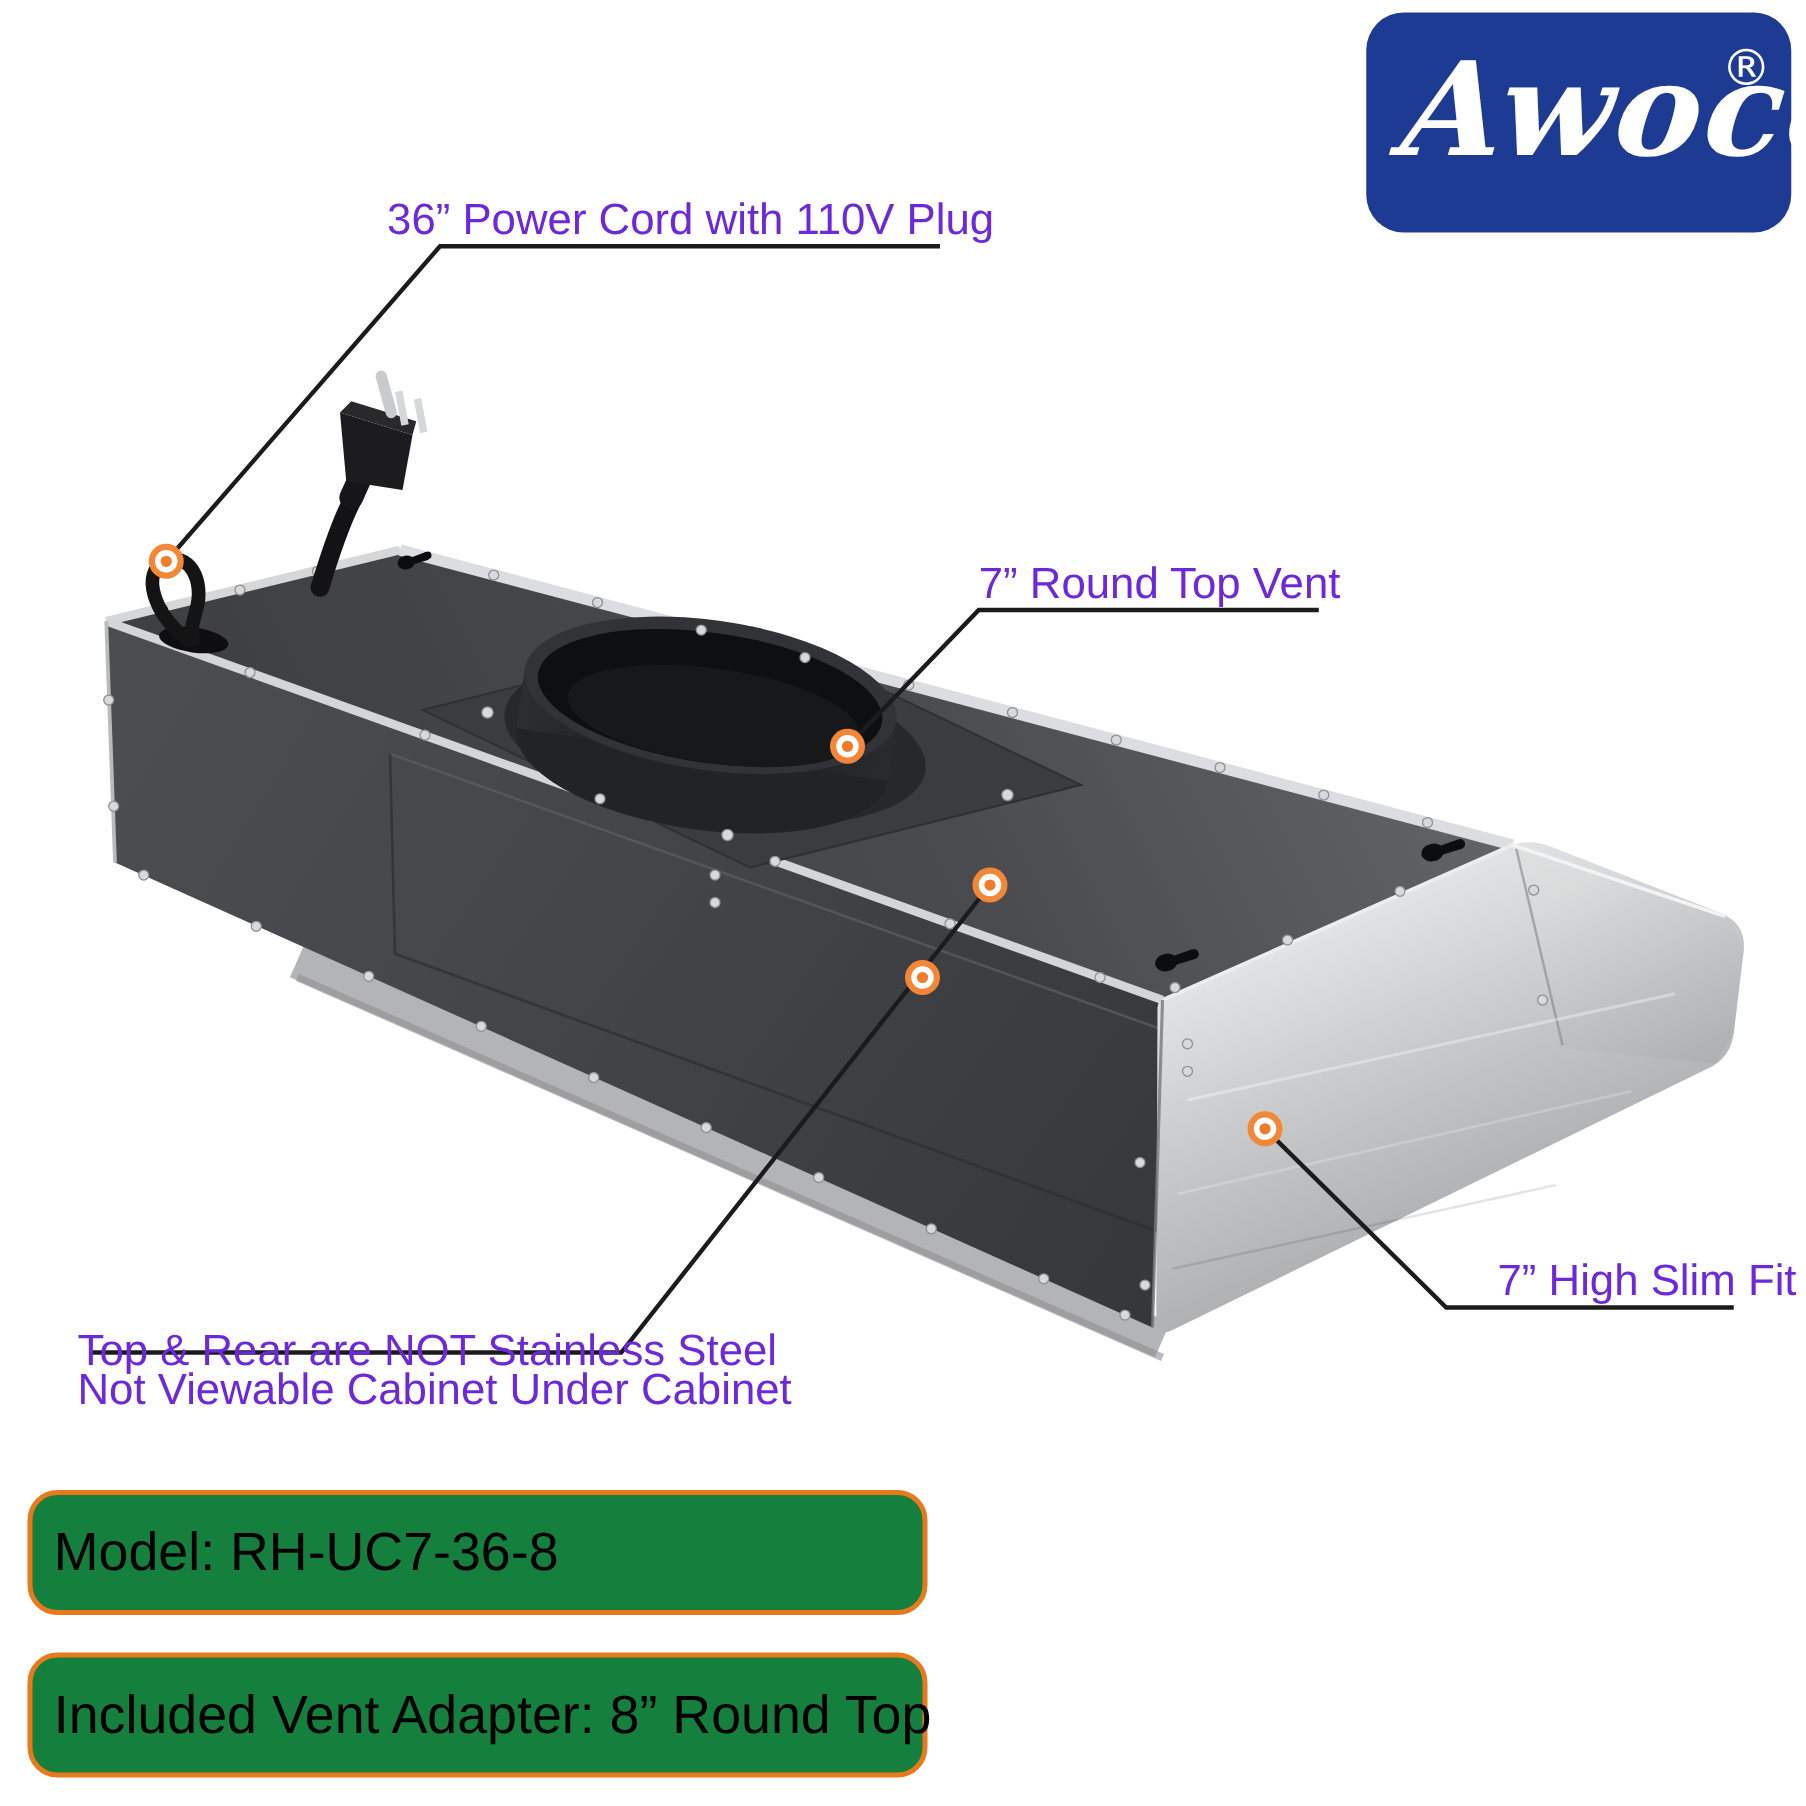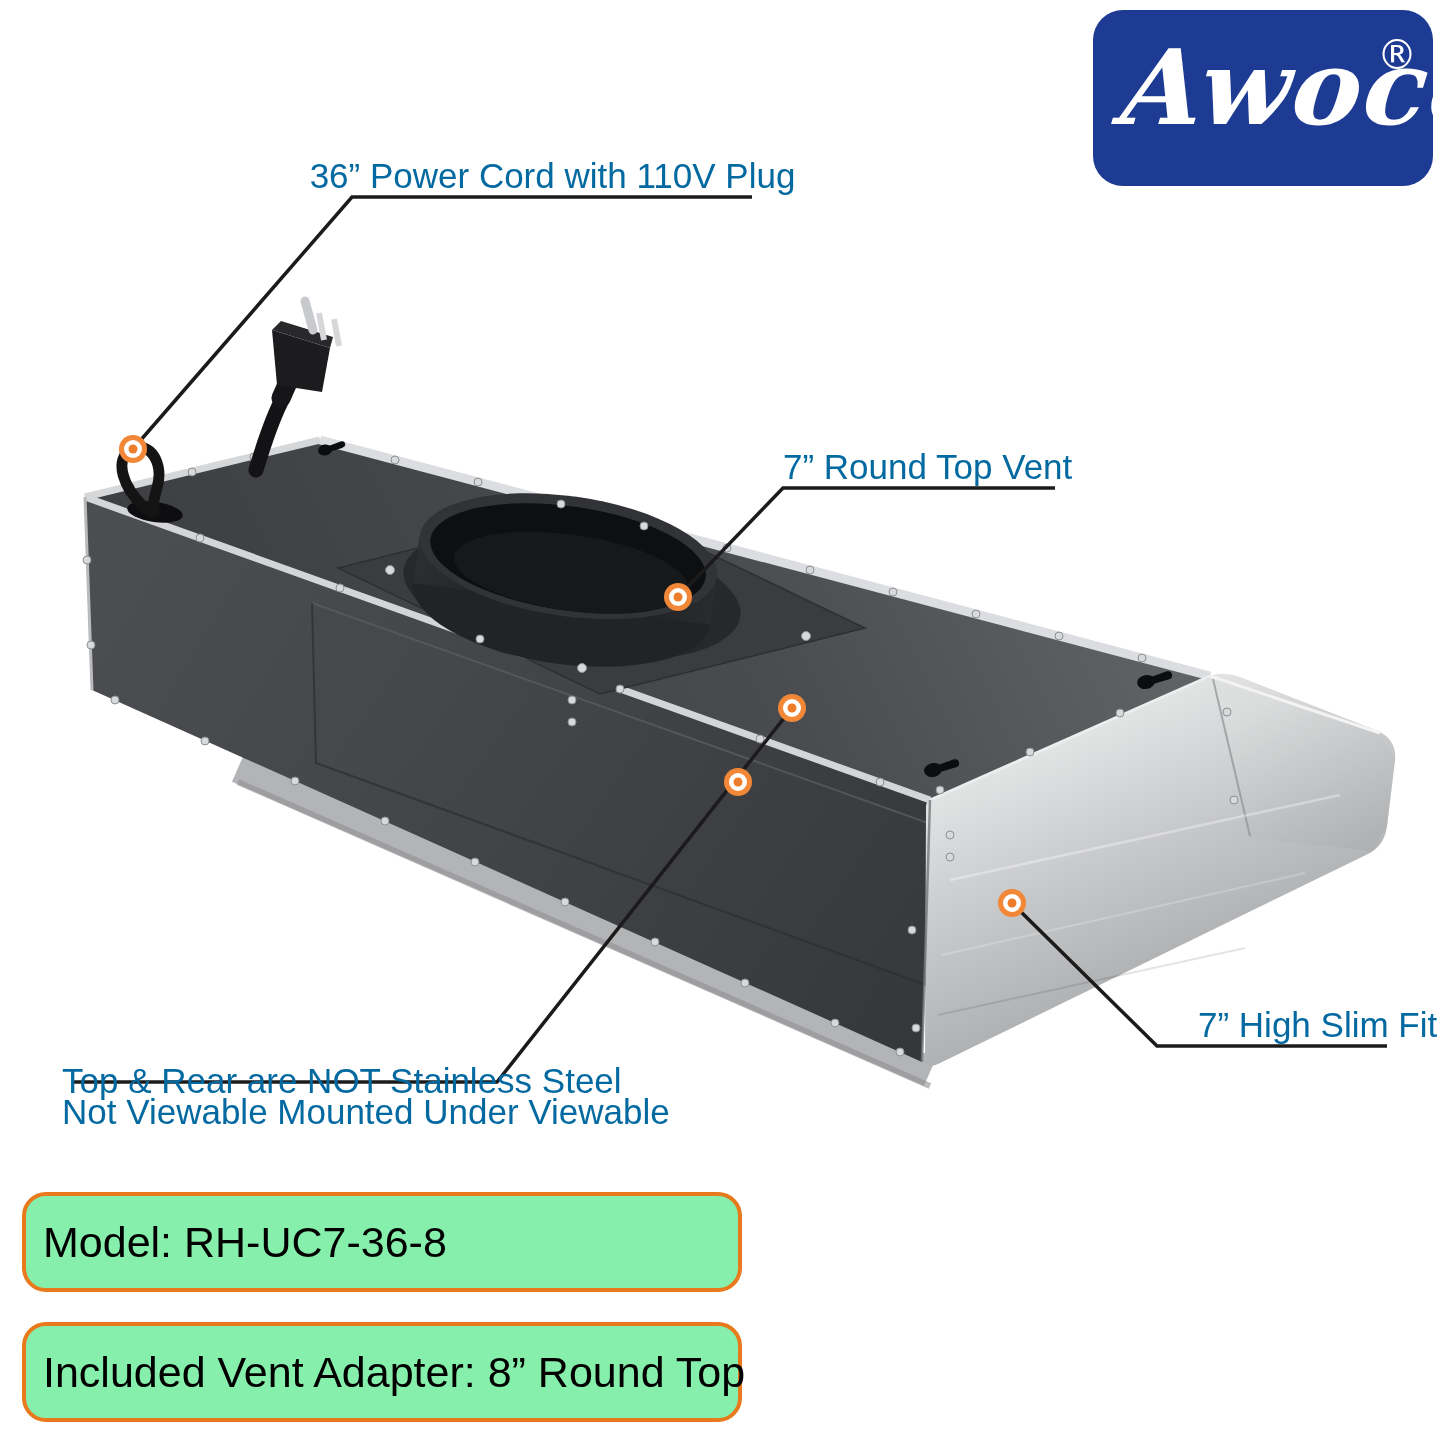--- a/index.html
+++ b/index.html
@@ -1,29 +1,29 @@
 <!DOCTYPE html>
 <html><head>
 <meta charset="utf-8">
 <style>
   html,body{margin:0;padding:0;background:#ffffff;}
   .canvas{position:relative;width:1445px;height:1445px;background:#ffffff;
           font-family:"Liberation Sans", sans-serif;overflow:hidden;}
   .scene{position:absolute;left:0;top:0;width:1445px;height:1445px;}
-  .callout{position:absolute;color:#0369a1;font-size:35px;line-height:1.15;
+  .callout{position:absolute;color:#6d28d9;font-size:35px;line-height:1.15;
            text-align:center;white-space:nowrap;}
   .logo{position:absolute;left:1093px;top:10px;width:340px;height:176px;
         background:#1E3B94;border-radius:30px;}
   .logo-script{position:absolute;left:30px;top:16px;color:#ffffff;
         font-family:"DejaVu Serif", serif;font-style:italic;font-weight:700;
         font-size:104px;letter-spacing:2px;transform:skewX(-6deg);}
   .logo-reg{position:absolute;right:16px;top:22px;color:#ffffff;font-size:40px;
         font-family:"DejaVu Sans", sans-serif;}
   .info-box{position:absolute;left:22px;width:695px;height:92px;
-        border:4px solid #E8791D;border-radius:24px;background:#86efac;
+        border:4px solid #E8791D;border-radius:24px;background:#15803d;
         display:flex;align-items:center;padding-left:17px;box-sizing:content-box;
         font-size:43px;color:#000000;white-space:nowrap;}
   .box1{top:1192px;}
   .box2{top:1322px;}
 </style>
 </head>
 <body>
 
 <div class="canvas">
 
@@ -210,21 +210,21 @@
           <circle cx="1012" cy="903" r="9" fill="#ffffff"></circle>
           <circle cx="1012" cy="903" r="4.5" fill="#EE7D2B"></circle>
       </g>
     </g>
   </svg>
 
   <div class="callout" style="left:300px;top:156px;width:505px;">36” Power Cord with 110V Plug</div>
   <div class="callout" style="left:783px;top:447px;width:272px;">7” Round Top Vent</div>
   <div class="callout" style="left:1157px;top:1005px;width:230px;margin-left:41px;">7” High Slim Fit</div>
   <div class="callout" style="left:62px;top:1041px;width:436px;margin-top:20px;">Top &amp; Rear are NOT Stainless Steel</div>
-  <div class="callout" style="left:62px;top:1092px;width:436px;">Not Viewable Mounted Under Viewable</div>
+  <div class="callout" style="left:62px;top:1092px;width:436px;">Not Viewable Cabinet Under Cabinet</div>
 
   <div class="logo">
     <span class="logo-script">Awoco</span>
     <span class="logo-reg">®</span>
   </div>
 
   <div class="info-box box1">
     <span>Model: RH-UC7-36-8</span>
   </div>
   <div class="info-box box2">

